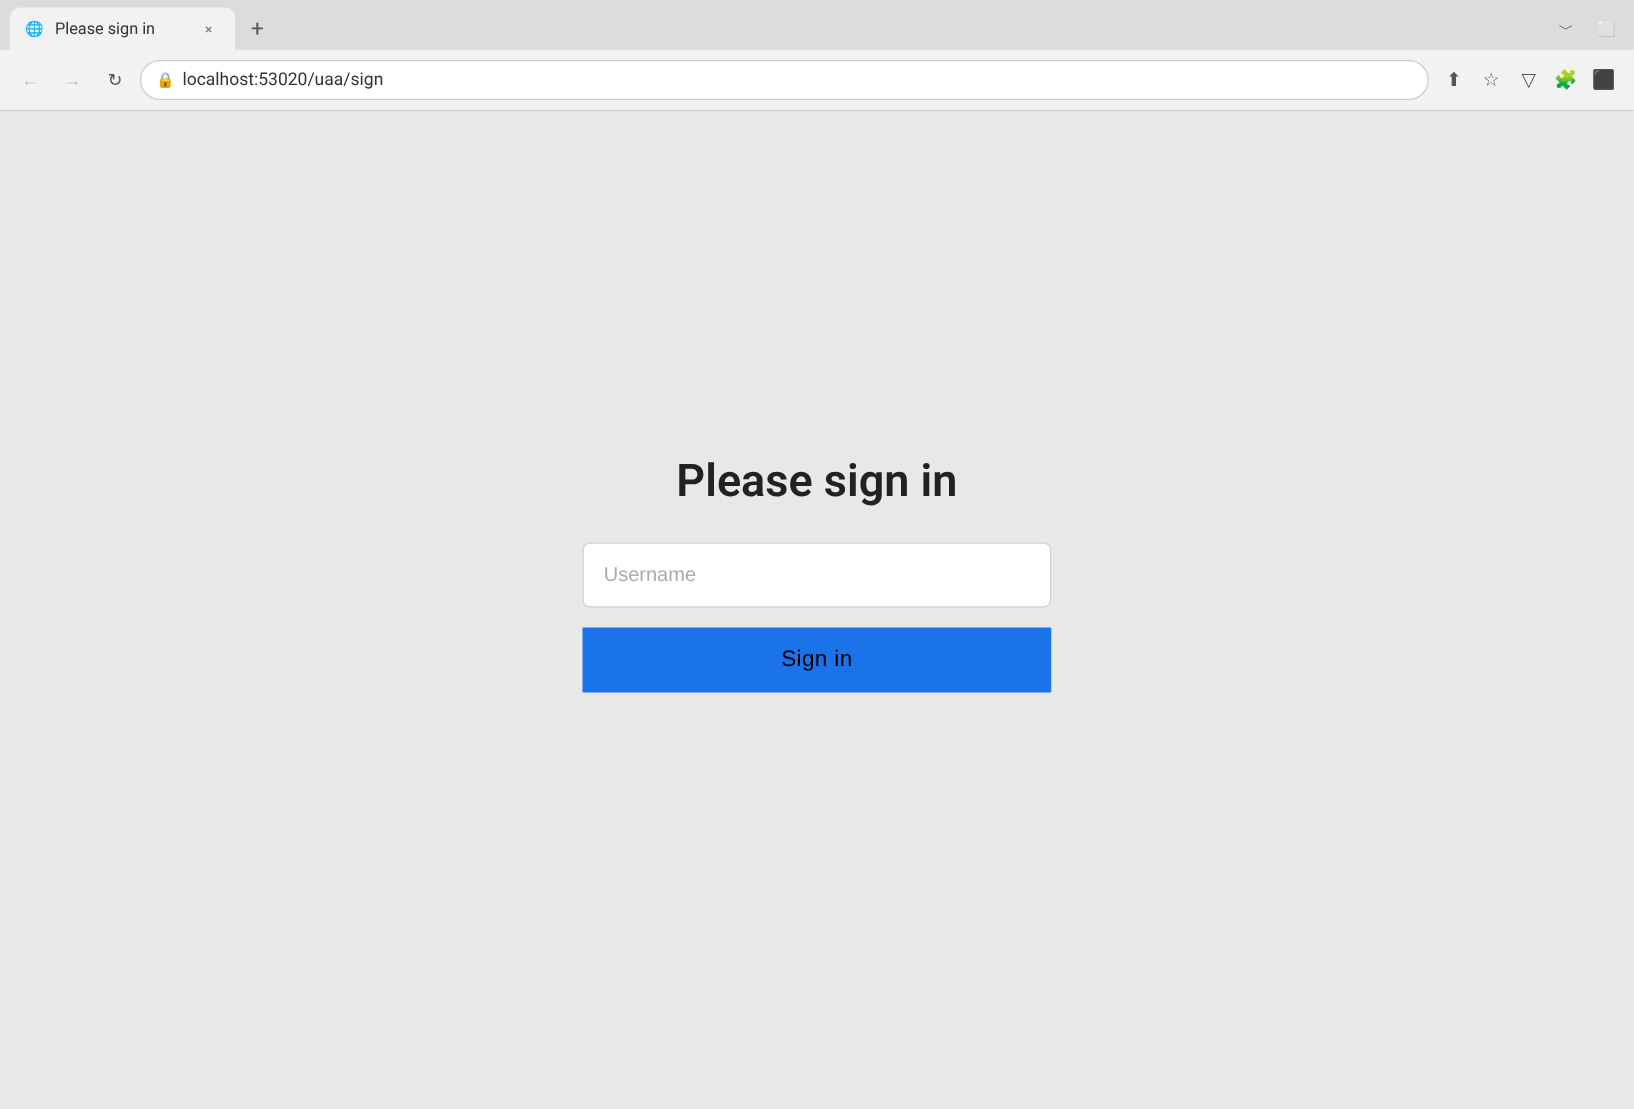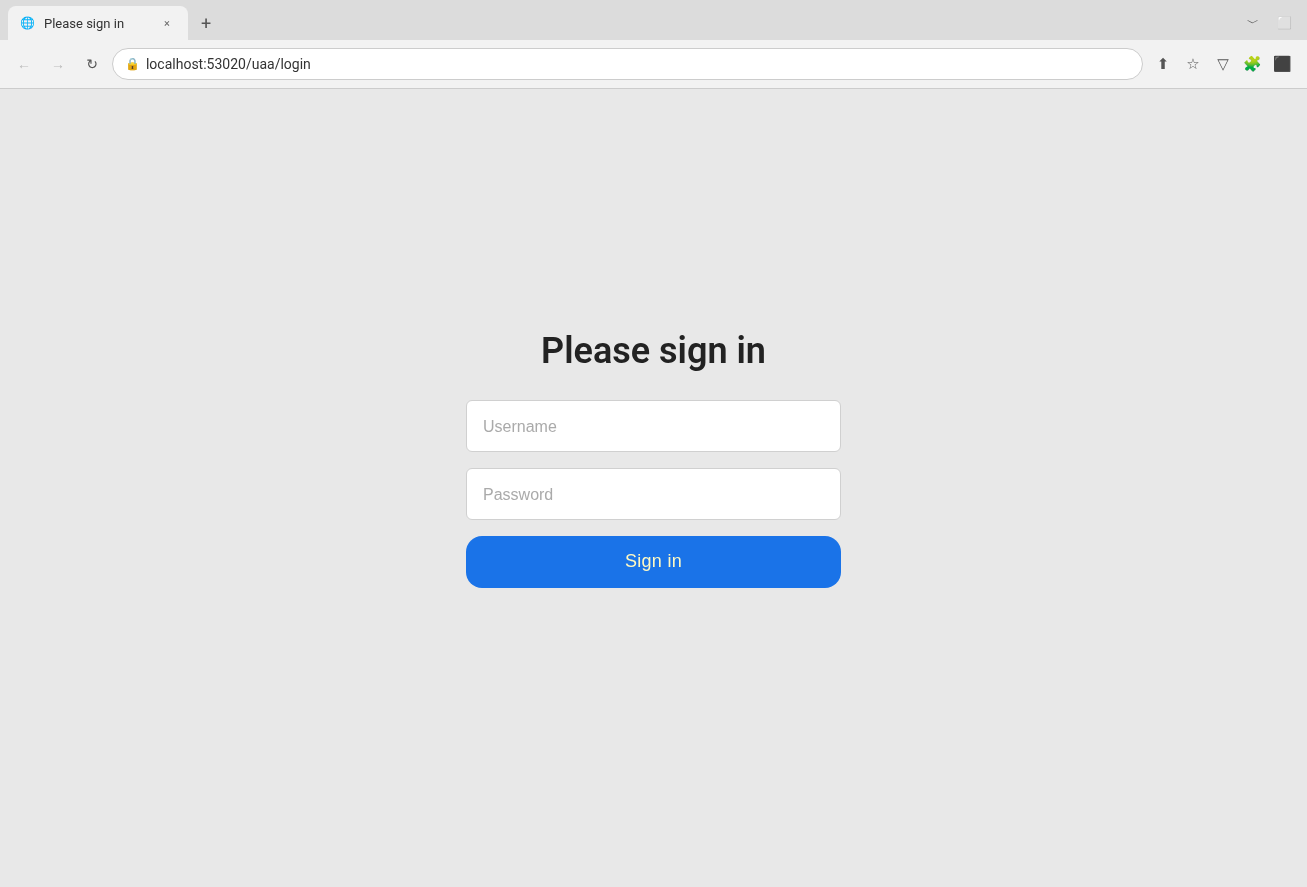--- a/index.html
+++ b/index.html
@@ -216,22 +216,22 @@
     .input-field::placeholder {
       color: #aaa;
       font-size: 16px;
     }
 
     .sign-in-btn {
       width: 375px;
       height: 52px;
       background: #1a73e8;
       border: none;
-      border-radius: 16px;
-      color: #fef9c3;
+      border-radius: 1px;
+      color: #000000;
       font-size: 18px;
       font-weight: 500;
       cursor: pointer;
       letter-spacing: 0.3px;
     }
   </style>
 </head>
 <body>
 
 <div class="browser-chrome">
@@ -248,33 +248,32 @@
       <div class="window-btn">⬜</div>
     </div>
   </div>
 
   <div class="address-bar-row">
     <div class="nav-btn disabled">←</div>
     <div class="nav-btn disabled">→</div>
     <div class="nav-btn">↻</div>
     <div class="address-bar">
       <span class="address-lock">🔒</span>
-      <span class="address-url">localhost:53020/uaa/login</span>
+      <span class="address-url">localhost:53020/uaa/sign</span>
     </div>
     <div class="toolbar-icons">
       <div class="toolbar-icon">⬆</div>
       <div class="toolbar-icon">☆</div>
       <div class="toolbar-icon">▽</div>
       <div class="toolbar-icon">🧩</div>
       <div class="toolbar-icon">⬛</div>
     </div>
   </div>
 
 </div>
 
 <div class="page-content">
   <div class="login-form-container">
     <h1 class="page-heading">Please sign in</h1>
     <input class="input-field" type="text" placeholder="Username" style="">
-    <input class="input-field" type="password" placeholder="Password" style="">
     <button class="sign-in-btn">Sign in</button>
   </div>
 </div>
 
 </body></html>

